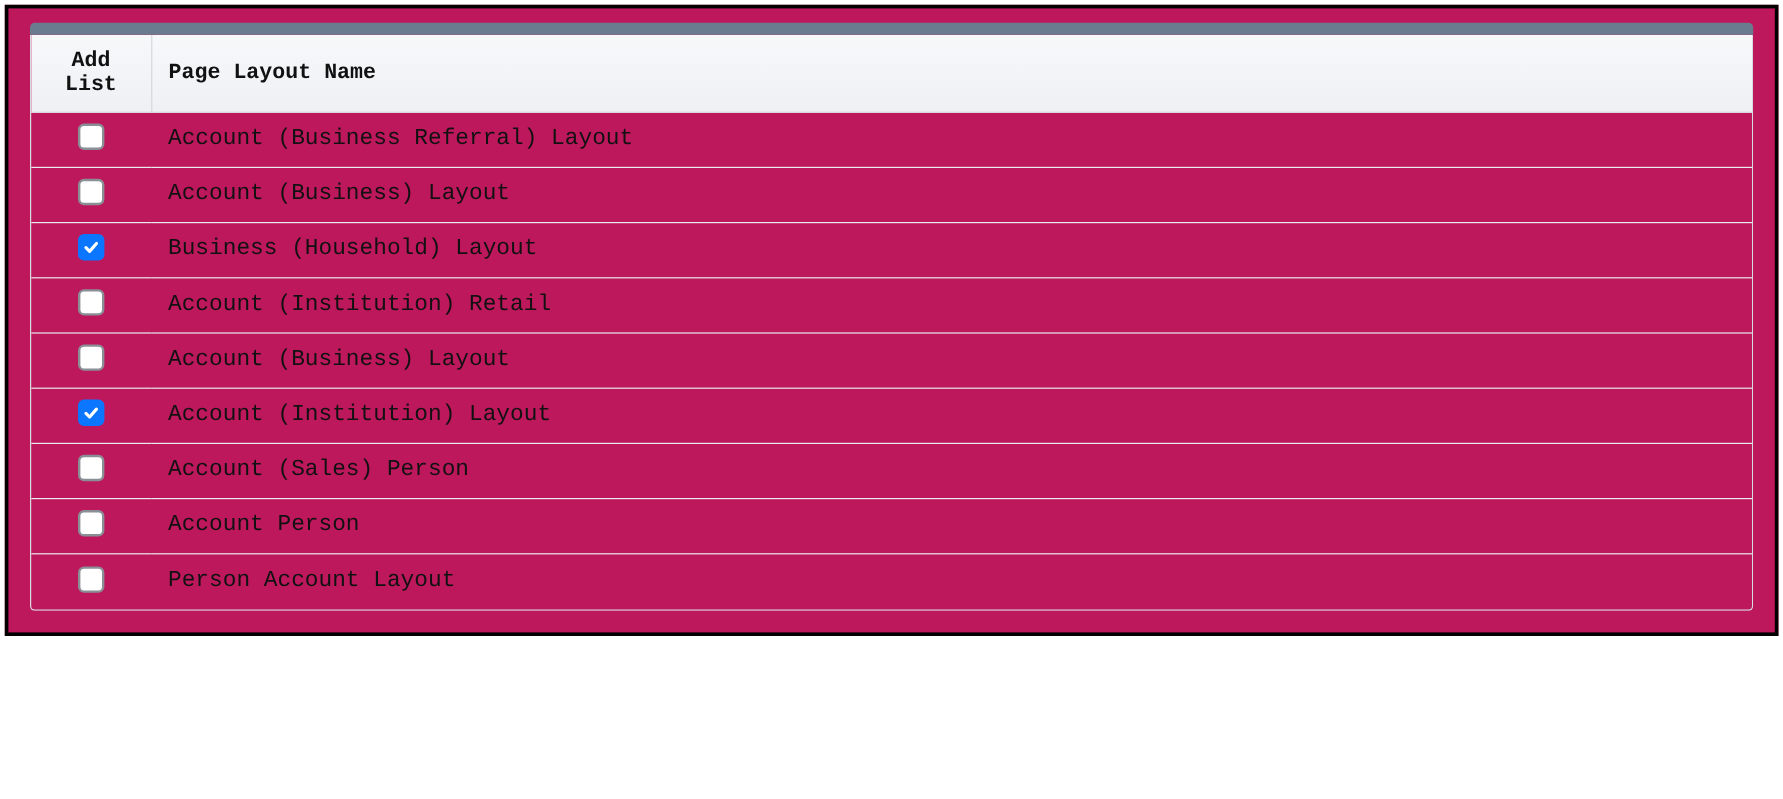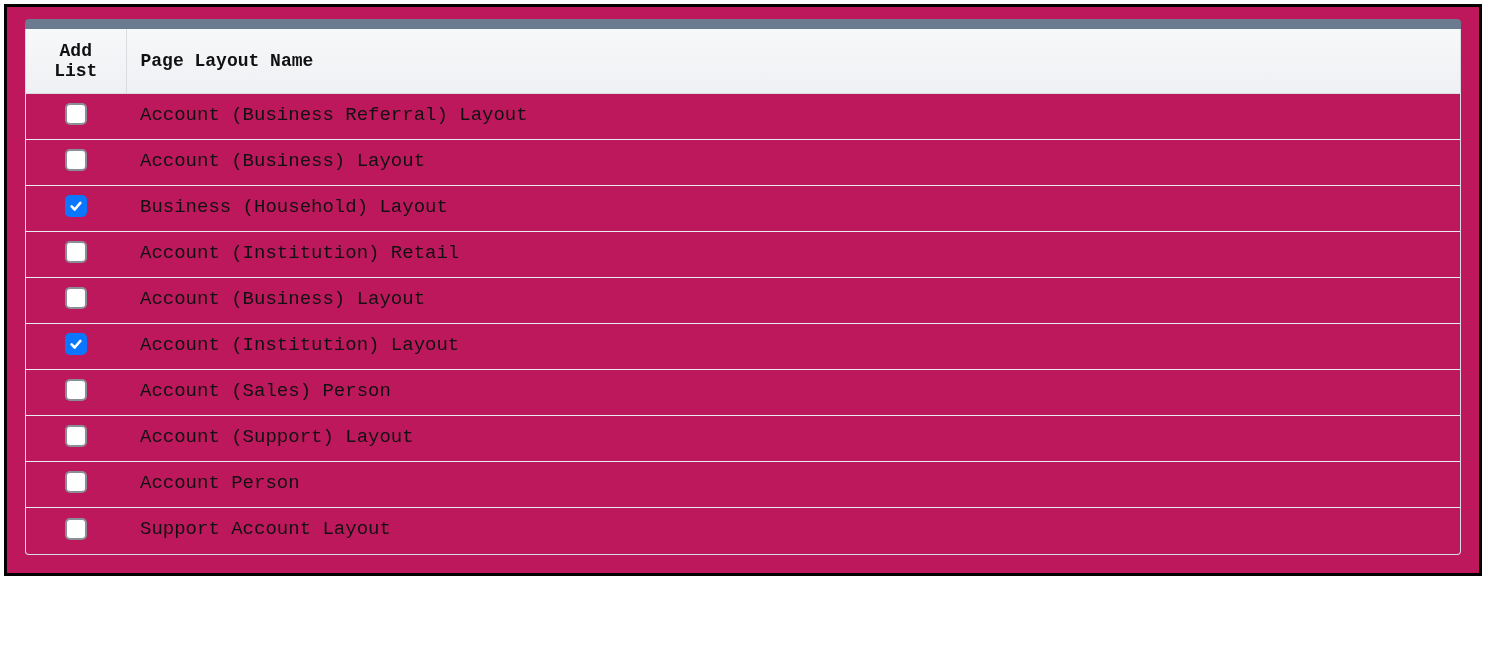--- a/index.html
+++ b/index.html
@@ -147,26 +147,22 @@
                   <path d="M3 8.5 L6.5 12 L13 4.5"></path>
                 </svg></span></td>
             <td>Account (Institution) Layout</td>
           </tr>
           <tr>
             <td class="cell-checkbox"><span class="checkbox" role="checkbox" aria-checked="false"></span></td>
             <td>Account (Sales) Person</td>
           </tr>
           <tr>
             <td class="cell-checkbox"><span class="checkbox" role="checkbox" aria-checked="false"></span></td>
-            <td>Account (Support) Layout</td>
-          </tr>
-          <tr>
-            <td class="cell-checkbox"><span class="checkbox" role="checkbox" aria-checked="false"></span></td>
             <td>Account Person</td>
           </tr>
           <tr>
             <td class="cell-checkbox"><span class="checkbox" role="checkbox" aria-checked="false"></span></td>
-            <td>Support Account Layout</td>
+            <td>Person Account Layout</td>
           </tr>
         </tbody>
     </table>
   </div>
 </div>
 
 </body></html>

